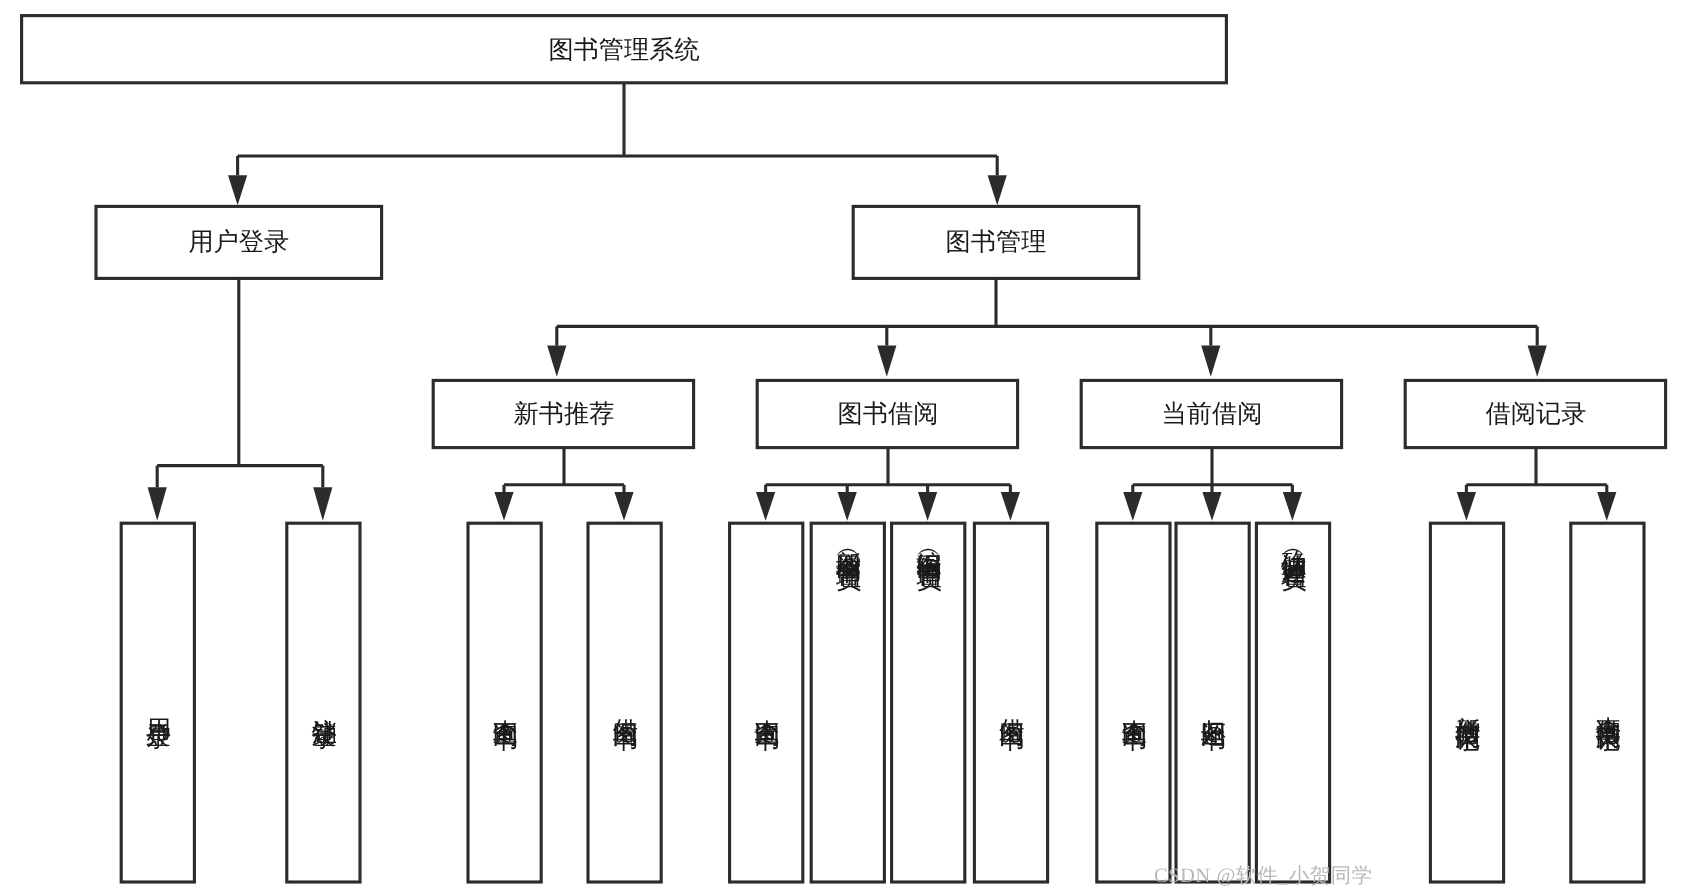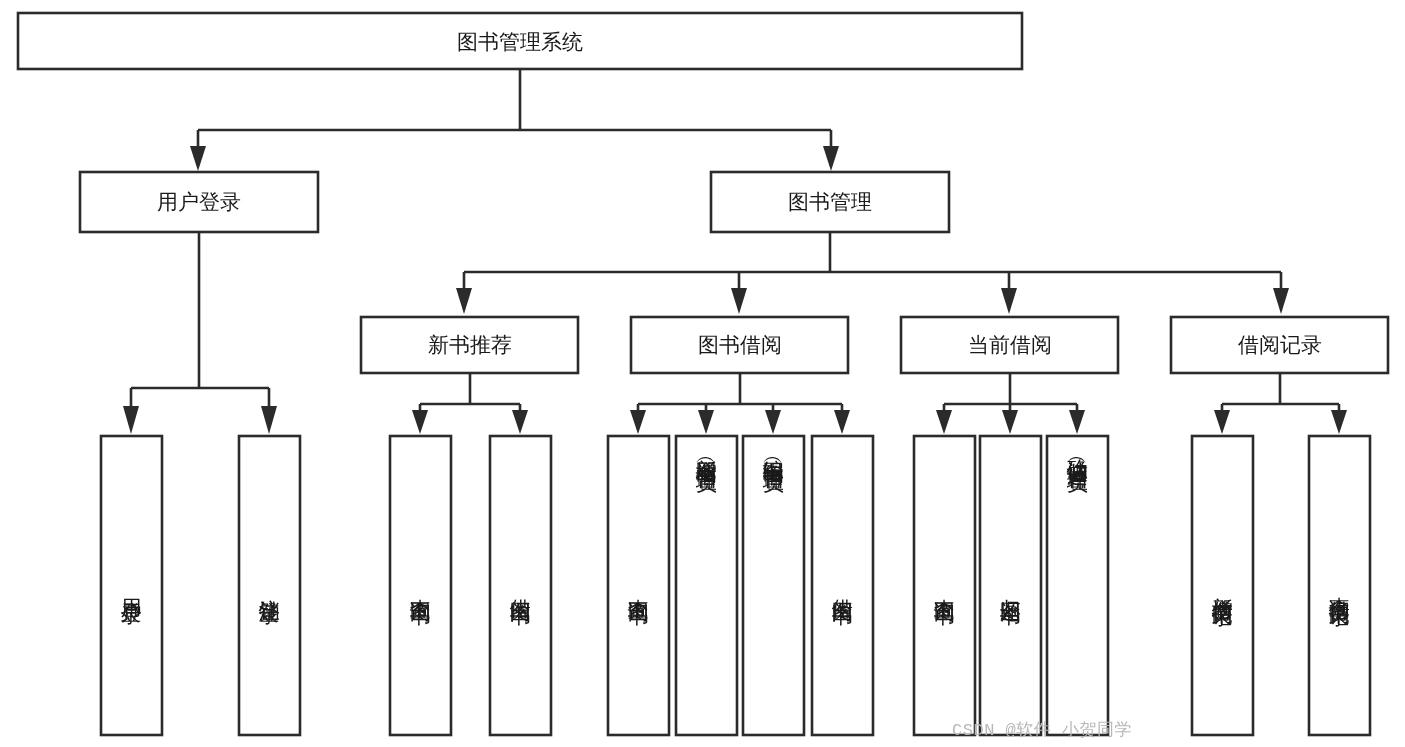--- a/index.html
+++ b/index.html
@@ -58,23 +58,23 @@
     color: #1a1a1a;
     letter-spacing: 2px;
     display: flex;
     align-items: center;
     justify-content: center;
     white-space: nowrap;
     pointer-events: none;
   }
   .watermark {
     position: absolute;
-    right: 22px;
+    right: 10px;
     bottom: 6px;
-    font-family: Liberation Mono, monospace;
+    font-family: Liberation Serif, serif;
     font-size: 17px;
     color: #b8b8b8;
     white-space: nowrap;
     letter-spacing: 0.5px;
   }
 </style>
 </head>
 <body>
 
 <div id="diagram-root">

